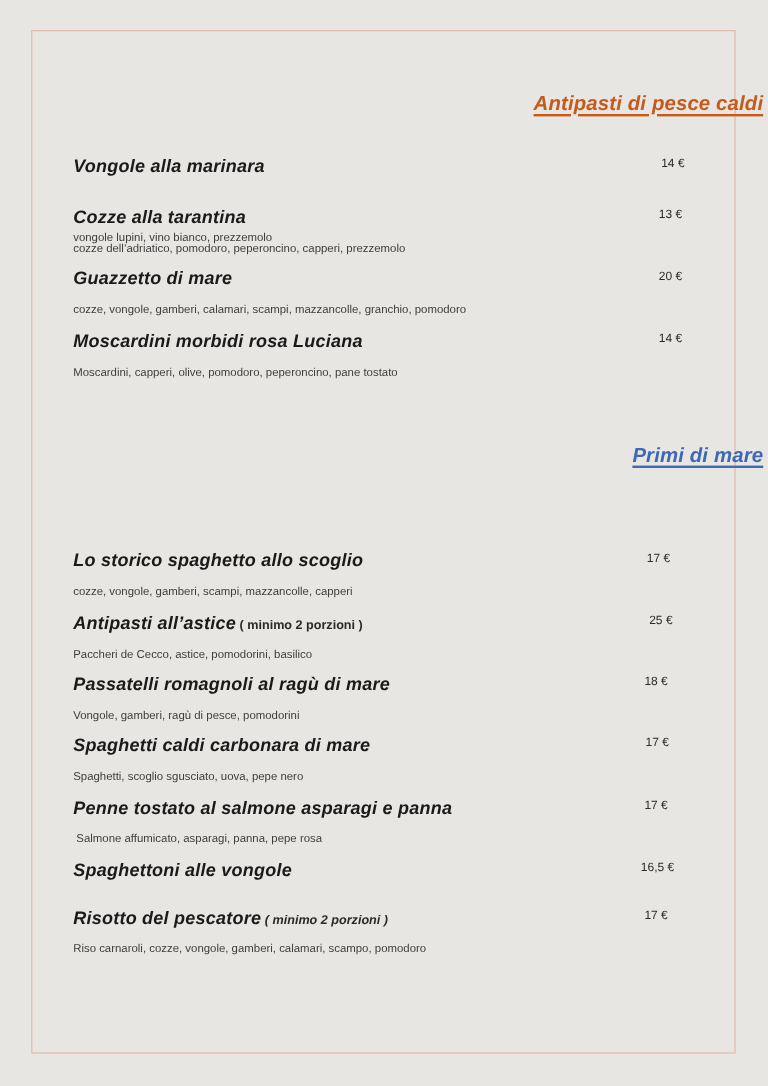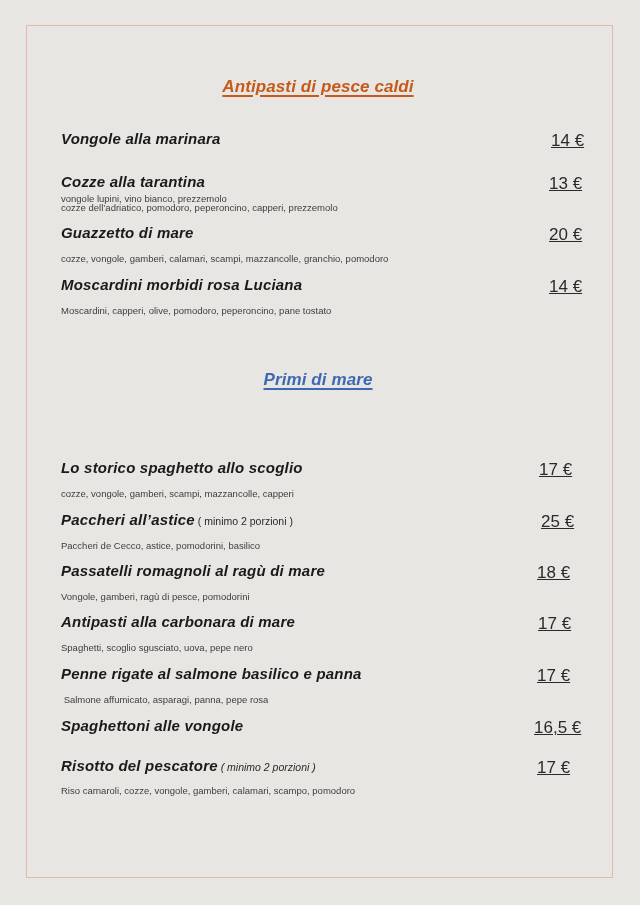--- a/index.html
+++ b/index.html
@@ -20,21 +20,21 @@
       top: 25px;
       width: 587px;
       height: 853px;
       border: 1px solid #e3b9ac;
       box-sizing: border-box;
     }
     .section-title {
       position: absolute;
       left: 0;
       width: 636px;
-      text-align: center;
+      text-align: right;
       font-style: italic;
       font-weight: bold;
       font-size: 17px;
       text-decoration: underline;
       text-underline-offset: 3px;
       text-decoration-thickness: 1.5px;
       letter-spacing: 0.1px;
     }
     .title-antipasti { top: 77px; color: #c55a1b; }
     .title-primi { top: 370px; color: #3f68b4; }
@@ -50,34 +50,33 @@
       top: 0;
       font-style: italic;
       font-weight: bold;
       font-size: 15px;
       color: #1a1a1a;
       white-space: nowrap;
       letter-spacing: 0.2px;
     }
     .item-note {
       font-style: normal;
-      font-weight: normal;
+      font-weight: bold;
       font-size: 10.5px;
       color: #2a2a2a;
       letter-spacing: 0;
       margin-top: 18px;
     }
     .item-note.italic-paren { font-style: italic; }
     .item-price {
       position: absolute;
       top: 1px;
-      font-size: 17px;
+      font-size: 10px;
       color: #2a2a2a;
       white-space: nowrap;
-      text-decoration: underline;
     }
     .item-desc {
       position: absolute;
       left: 0;
       font-size: 9.5px;
       color: #3d3d3d;
       white-space: nowrap;
     }
   </style>
 </head>
@@ -113,39 +112,39 @@
 
 <div class="section-title title-primi">Primi di mare</div>
 
 <div class="item" style="top:459px;">
   <span class="item-name"><span>Lo storico spaghetto allo scoglio</span></span>
   <span class="item-price" style="left:478px;">17 €</span>
   <span class="item-desc" style="top:29px;">cozze, vongole, gamberi, scampi, mazzancolle, capperi</span>
 </div>
 
 <div class="item" style="top:511px;">
-  <span class="item-name"><span>Paccheri all’astice</span><span class="item-note"> ( minimo 2 porzioni )</span></span>
+  <span class="item-name"><span>Antipasti all’astice</span><span class="item-note"> ( minimo 2 porzioni )</span></span>
   <span class="item-price" style="left:480px;">25 €</span>
   <span class="item-desc" style="top:29px;">Paccheri de Cecco, astice, pomodorini, basilico</span>
 </div>
 
 <div class="item" style="top:562px;">
   <span class="item-name"><span>Passatelli romagnoli al ragù di mare</span></span>
   <span class="item-price" style="left:476px;">18 €</span>
   <span class="item-desc" style="top:29px;">Vongole, gamberi, ragù di pesce, pomodorini</span>
 </div>
 
 <div class="item" style="top:613px;">
-  <span class="item-name"><span>Antipasti alla carbonara di mare</span></span>
+  <span class="item-name"><span>Spaghetti caldi carbonara di mare</span></span>
   <span class="item-price" style="left:477px;">17 €</span>
   <span class="item-desc" style="top:29px;">Spaghetti, scoglio sgusciato, uova, pepe nero</span>
 </div>
 
 <div class="item" style="top:665px;">
-  <span class="item-name"><span>Penne rigate al salmone basilico e panna</span></span>
+  <span class="item-name"><span>Penne tostato al salmone asparagi e panna</span></span>
   <span class="item-price" style="left:476px;">17 €</span>
   <span class="item-desc" style="top:29px; white-space:pre;"> Salmone affumicato, asparagi, panna, pepe rosa</span>
 </div>
 
 <div class="item" style="top:717px;">
   <span class="item-name"><span>Spaghettoni alle vongole</span></span>
   <span class="item-price" style="left:473px;">16,5 €</span>
 </div>
 
 <div class="item" style="top:757px;">

